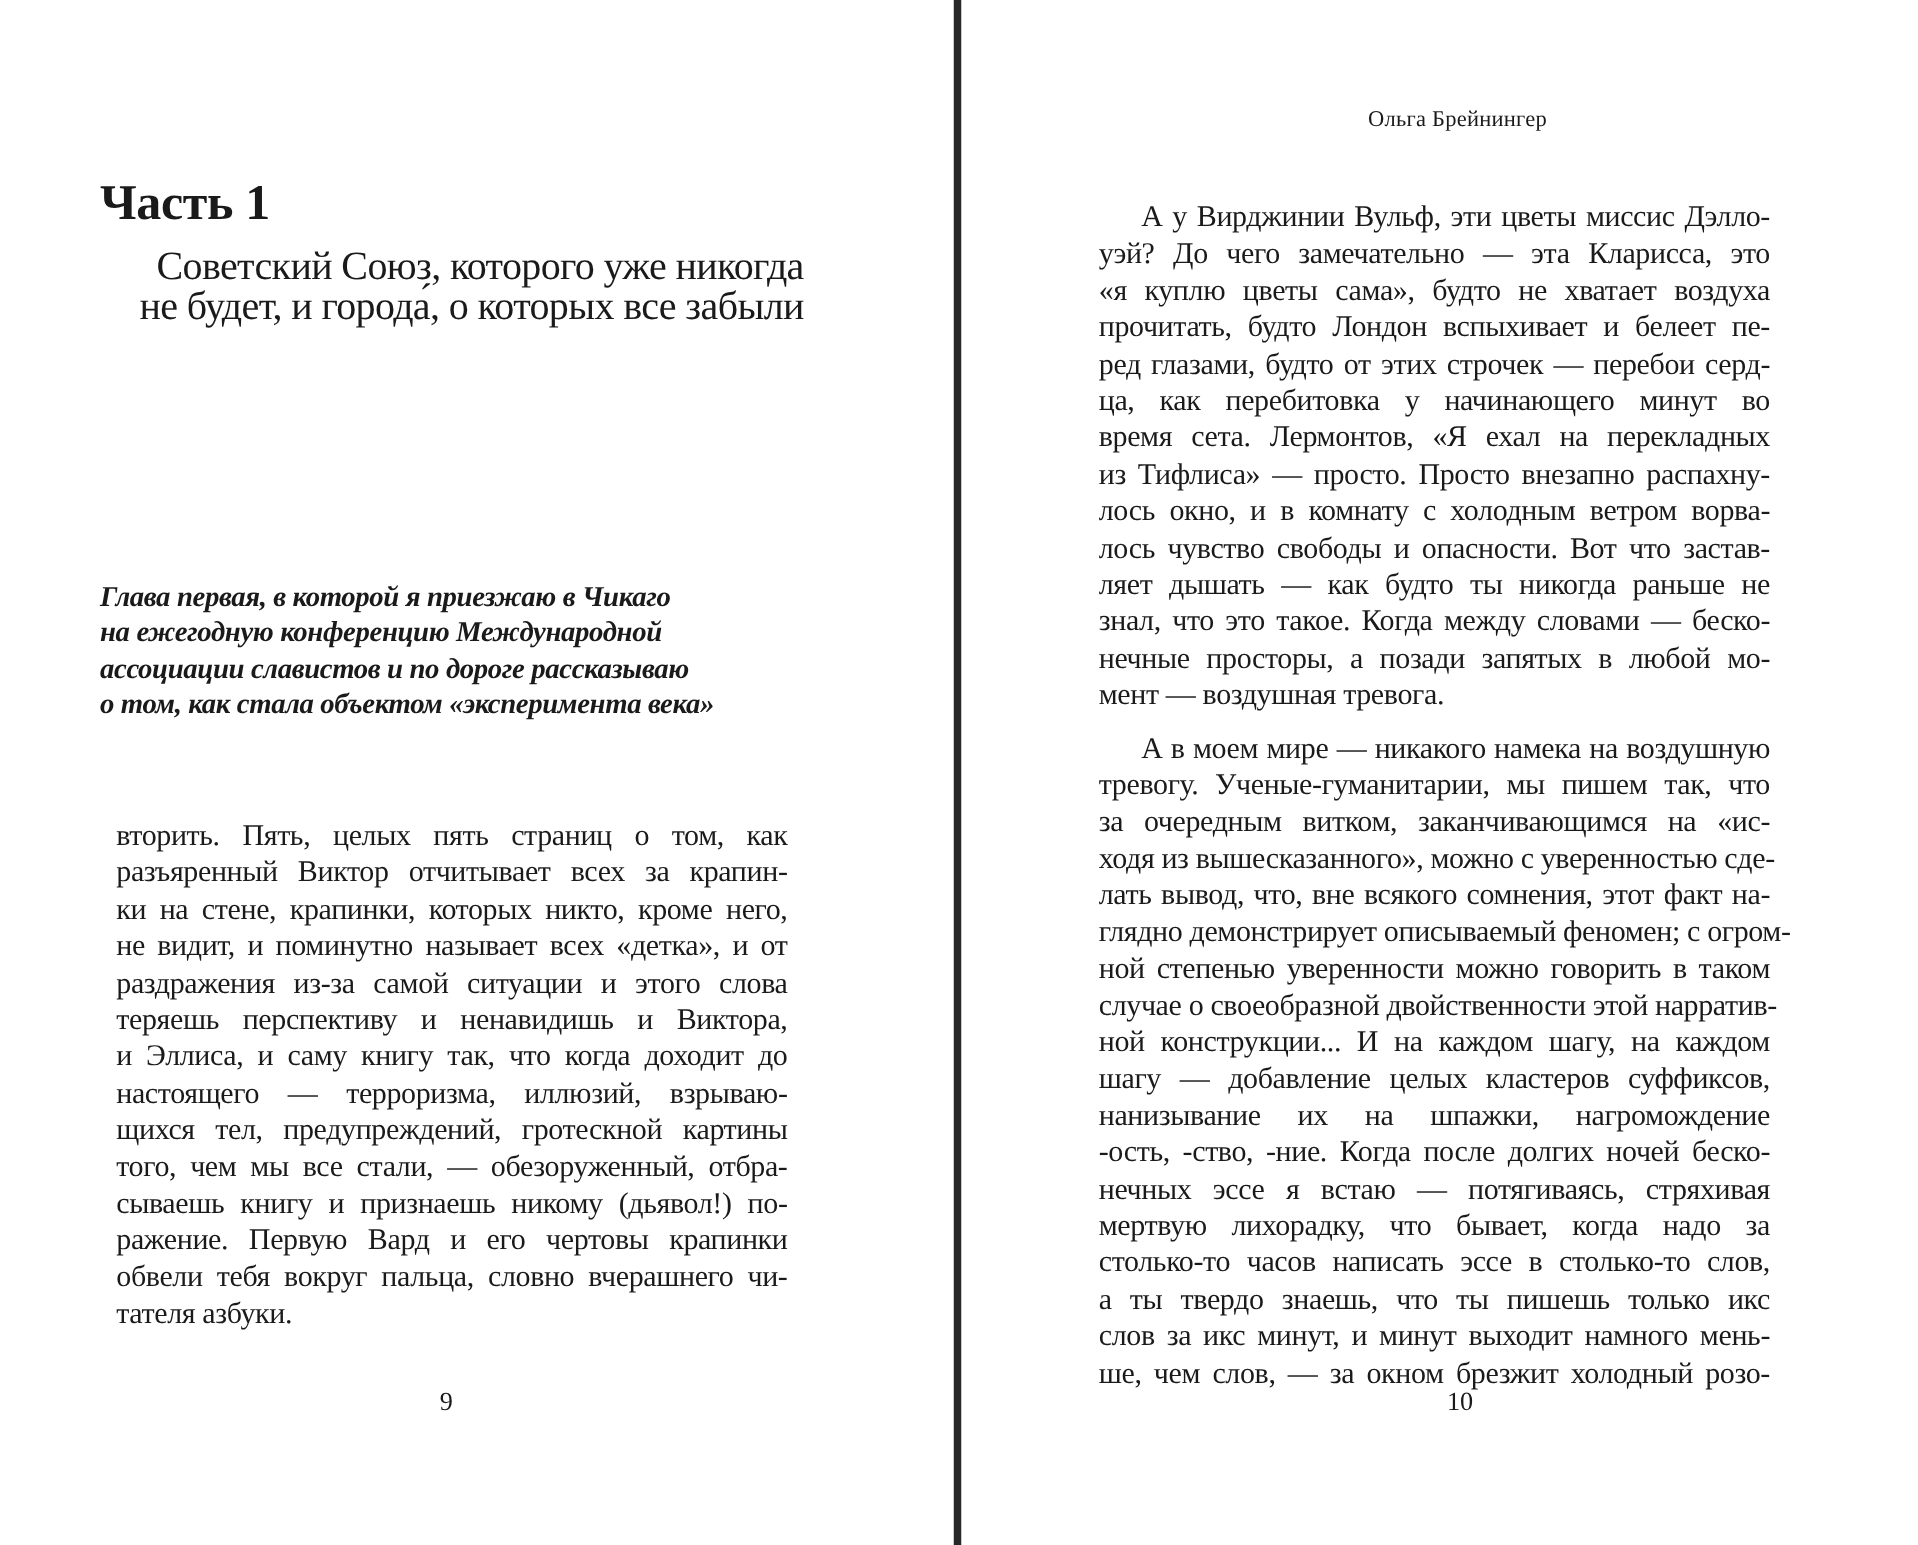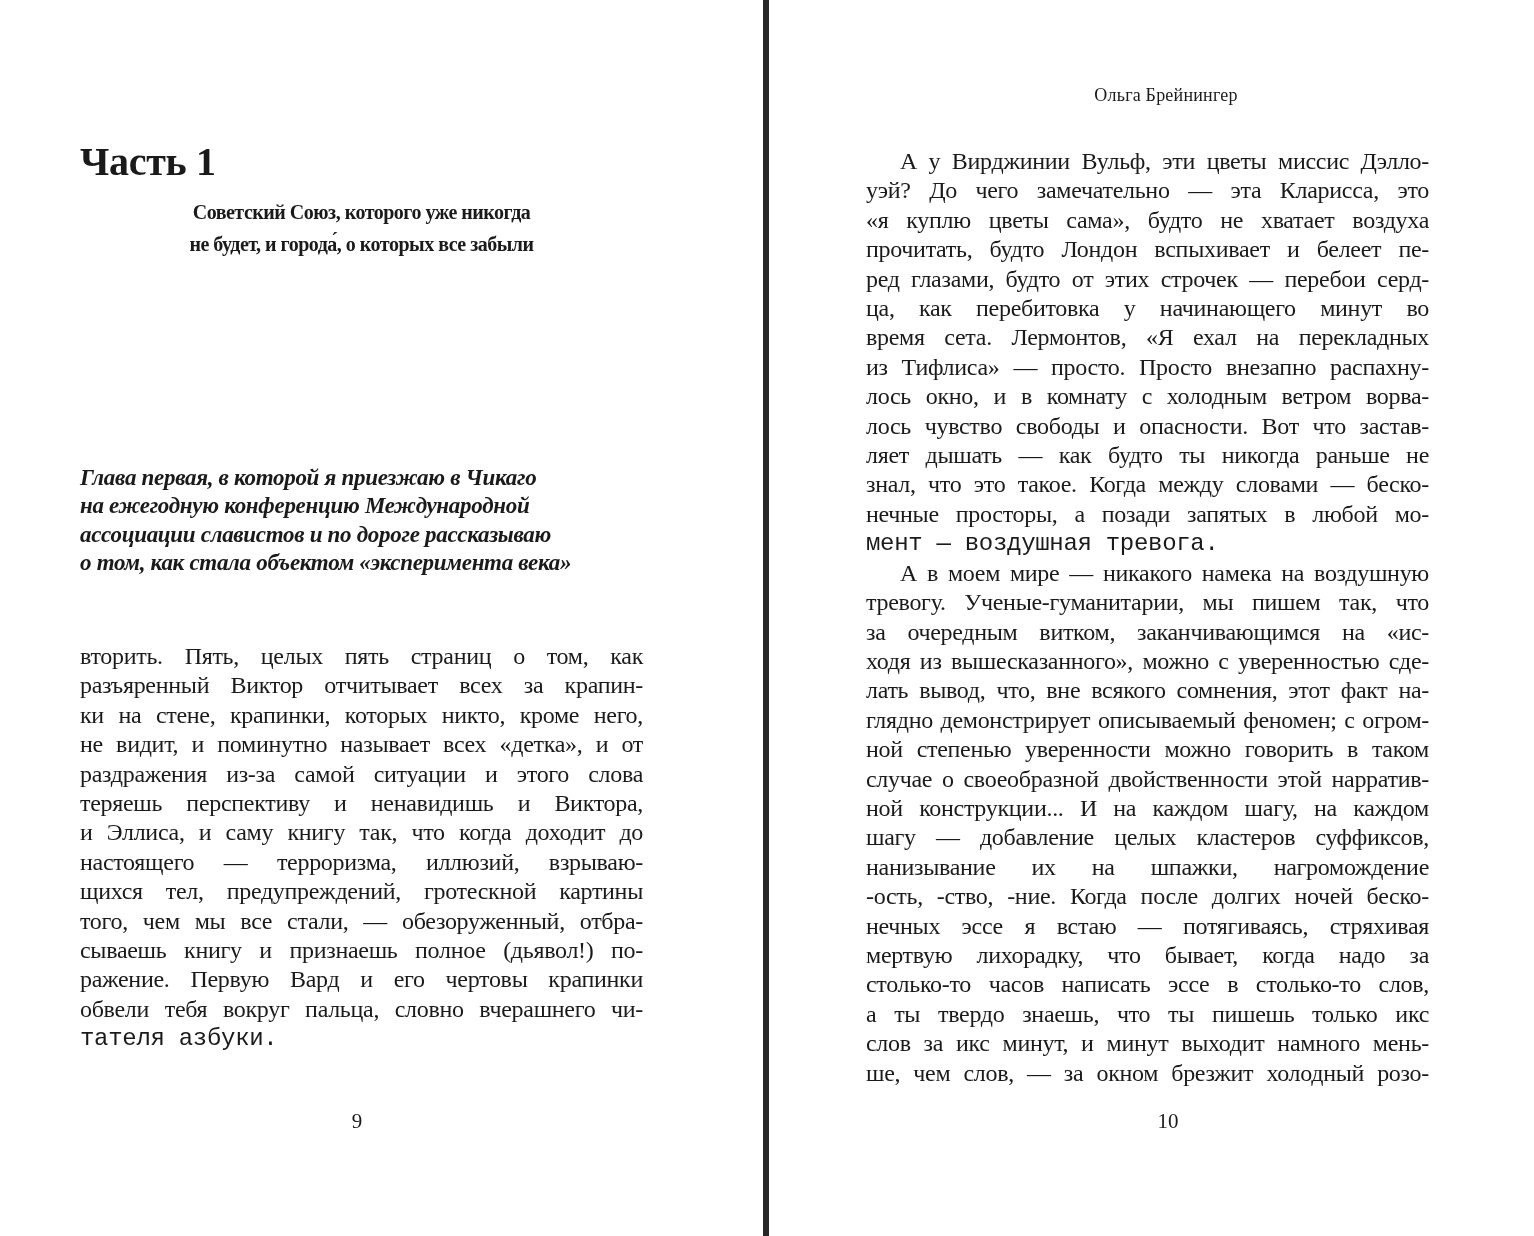--- a/index.html
+++ b/index.html
@@ -8,32 +8,32 @@
     font-family:"Liberation Serif","DejaVu Serif",serif;color:#1a1a1a;overflow:hidden;
   }
   .divider{position:absolute;top:0;left:763px;width:6px;height:1236px;background:#282828;}
   .col-left{position:absolute;left:80px;width:563px;}
   .col-right{position:absolute;left:866px;width:563px;}
   .part-title{
     position:absolute;top:140px;left:80px;width:563px;margin:0;
     font-size:40px;line-height:44px;font-weight:bold;text-align:left;letter-spacing:-0.3px;
   }
   .subtitle{position:absolute;top:196px;left:80px;width:563px;
-    font-size:20px;line-height:32px;font-weight:bold;text-align:center;letter-spacing:-0.5px;white-space:nowrap;}
+    font-size:32px;line-height:32px;font-weight:normal;text-align:right;letter-spacing:-0.5px;white-space:nowrap;}
   .epigraph{position:absolute;top:464px;left:80px;width:563px;
     font-size:23px;line-height:28.4px;font-weight:bold;font-style:italic;letter-spacing:-0.3px;white-space:nowrap;}
   .bodyblock{font-size:24px;letter-spacing:-0.3px;}
   .body-left{top:642px;}
   .body-right{top:147px;}
-  .para{margin:0;}
+  .para{margin:13px;}
   .line{
     line-height:29.4px;text-align:justify;text-align-last:justify;text-justify:inter-word;
     white-space:nowrap;
   }
-  .line.fin{text-align-last:left;font-family:Liberation Mono, monospace;}
+  .line.fin{text-align-last:left;}
   .line.ind{padding-left:34px;}
   .it{}
   .running-header{position:absolute;top:82px;left:1016px;width:300px;
     font-size:18px;line-height:26px;text-align:center;letter-spacing:0.2px;}
   .pagenum{position:absolute;top:1108px;width:60px;font-size:21px;line-height:26px;text-align:center;}
   .pagenum-left{left:327px;}
   .pagenum-right{left:1138px;}
 </style>
 </head>
 <body>
@@ -57,21 +57,21 @@
           <div class="line"><span>вторить. Пять, целых пять страниц о том, как</span></div>
           <div class="line"><span>разъяренный Виктор отчитывает всех за крапин-</span></div>
           <div class="line"><span>ки на стене, крапинки, которых никто, кроме него,</span></div>
           <div class="line"><span>не видит, и поминутно называет всех «детка», и от</span></div>
           <div class="line"><span>раздражения из-за самой ситуации и этого слова</span></div>
           <div class="line"><span>теряешь перспективу и ненавидишь и Виктора,</span></div>
           <div class="line"><span>и Эллиса, и саму книгу так, что когда доходит до</span></div>
           <div class="line"><span>настоящего — терроризма, иллюзий, взрываю-</span></div>
           <div class="line"><span>щихся тел, предупреждений, гротескной картины</span></div>
           <div class="line"><span>того, чем мы все стали, — обезоруженный, отбра-</span></div>
-          <div class="line"><span>сываешь книгу и признаешь полное (дьявол!) по-</span></div>
+          <div class="line"><span>сываешь книгу и признаешь никому (дьявол!) по-</span></div>
           <div class="line"><span>ражение. Первую Вард и его чертовы крапинки</span></div>
           <div class="line"><span>обвели тебя вокруг пальца, словно вчерашнего чи-</span></div>
           <div class="line fin"><span>тателя азбуки.</span></div>
         </div>
       </div>
     <div class="pagenum pagenum-left">9</div>
   </div>
 
   <div class="divider"></div>
 

